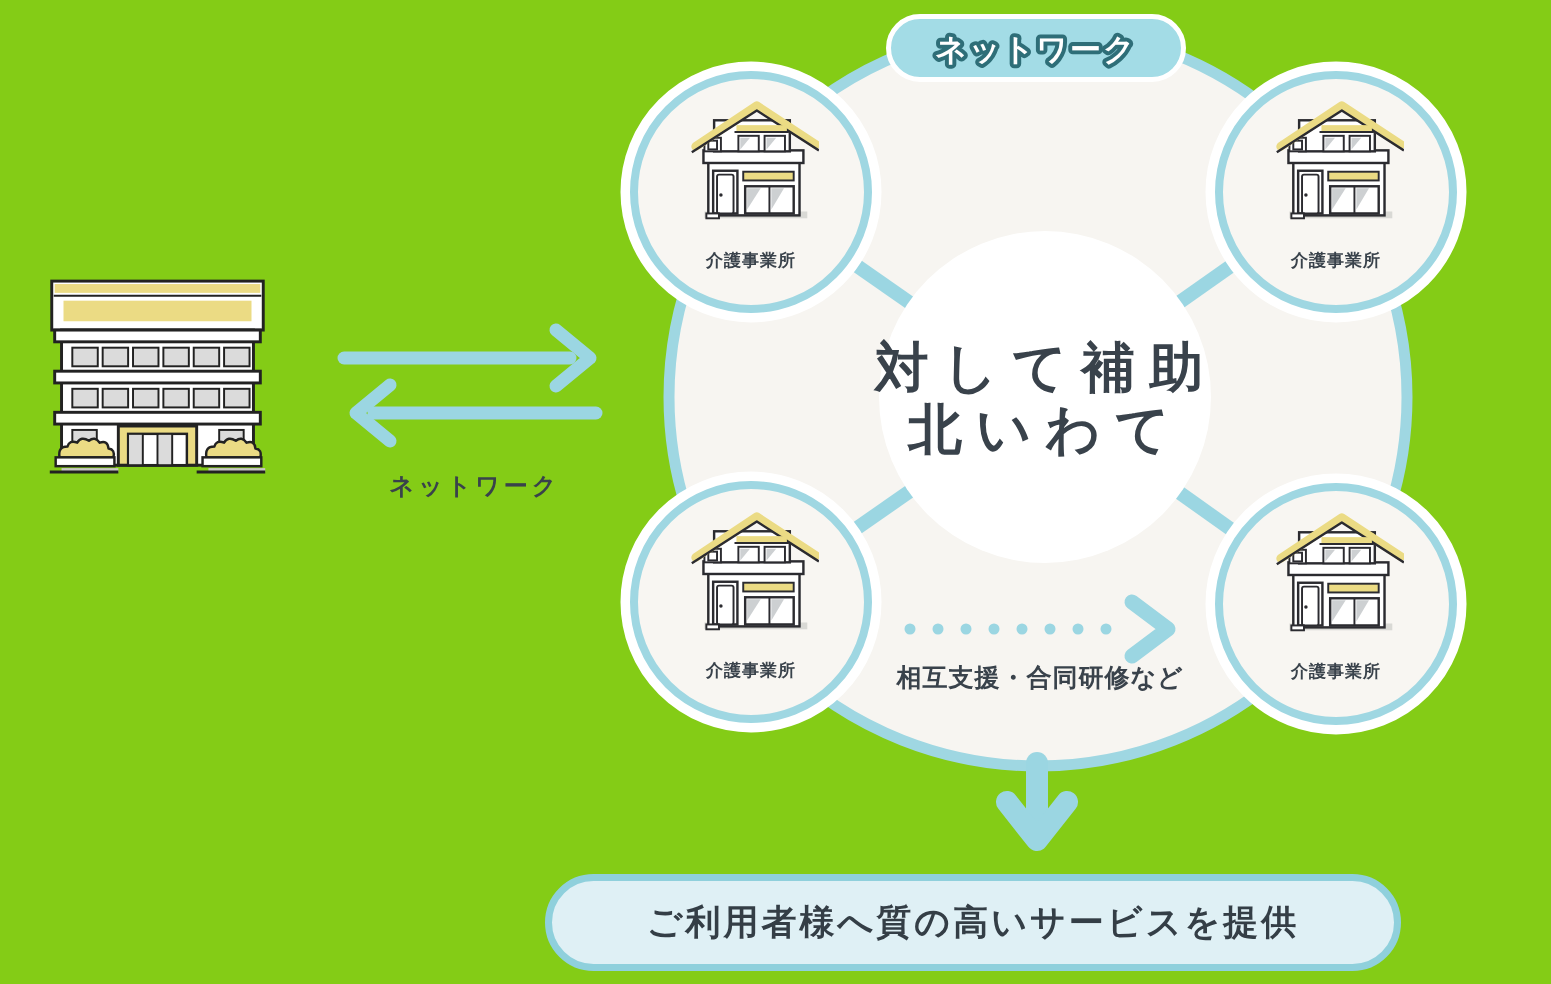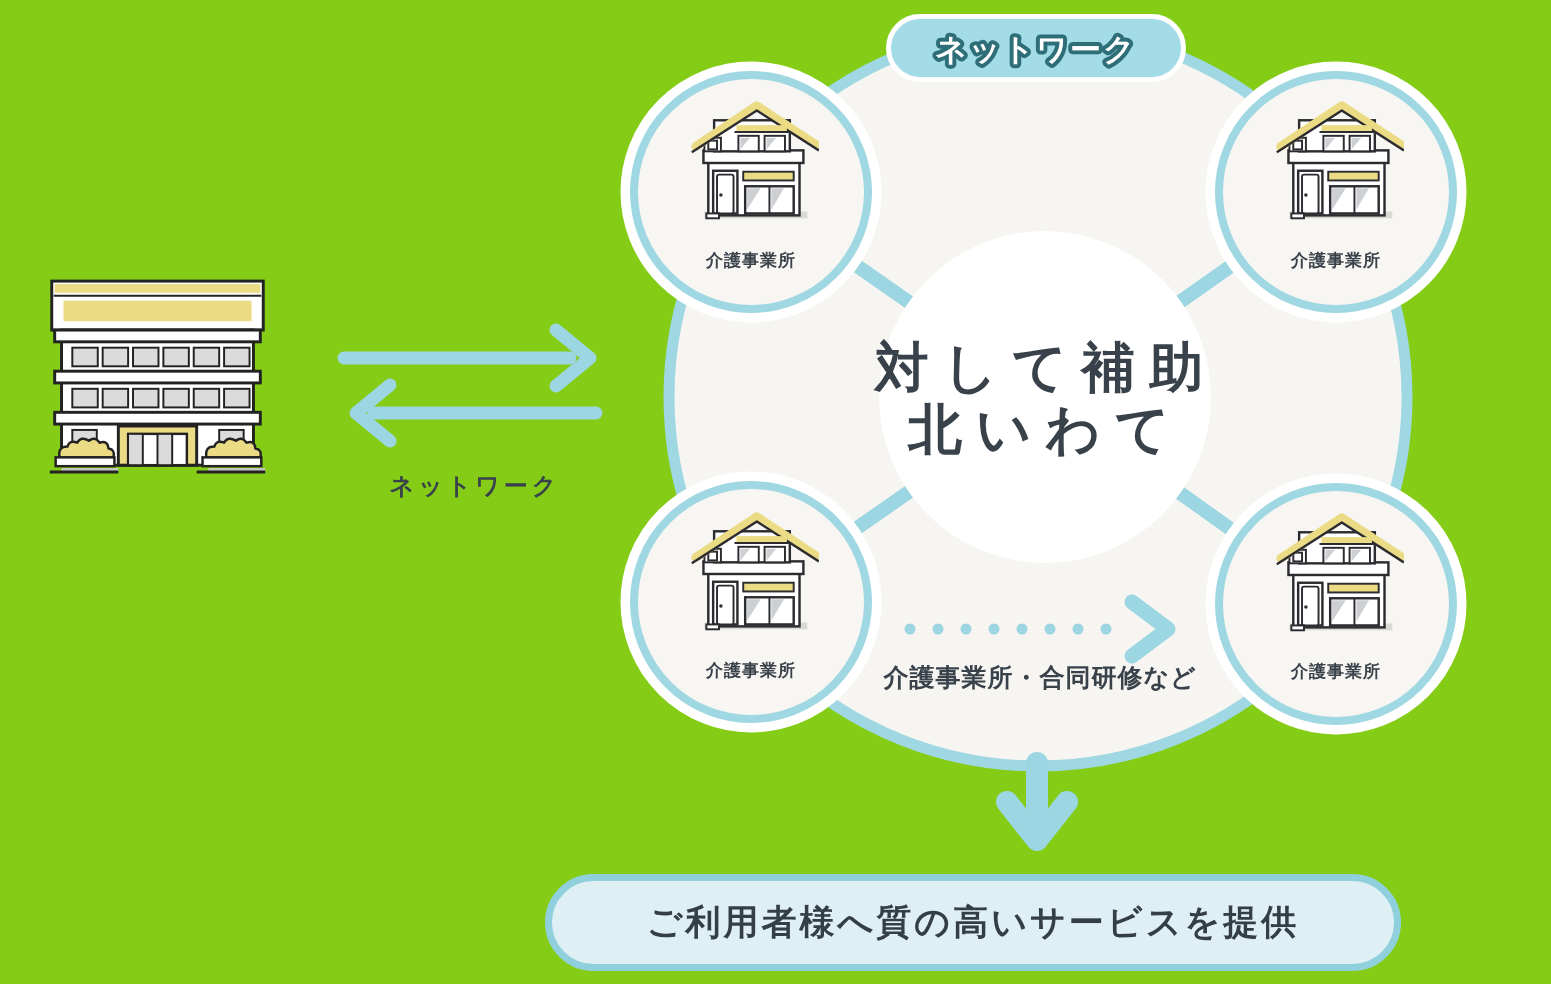--- a/index.html
+++ b/index.html
@@ -228,20 +228,20 @@
   <div class="dark-label node-label" style="left:631px; top:250px;">介護事業所</div>
   <div class="dark-label node-label" style="left:1216px; top:250px;">介護事業所</div>
   <div class="dark-label node-label" style="left:631px; top:660px;">介護事業所</div>
   <div class="dark-label node-label" style="left:1216px; top:661px;">介護事業所</div>
 
   <div class="dark-label" style="left:325px; top:247px; width:280px; font-size:24px; letter-spacing:1px;">
   </div>
 
   <div class="dark-label" style="left:335px; top:470px; width:280px; font-size:24px; letter-spacing:4px;">ネットワーク</div>
 
-  <div class="dark-label" style="left:878px; top:661px; width:324px; font-size:25px; letter-spacing:1px;">介護事業所・合同研修など</div>
+  <div class="dark-label" style="left:878px; top:661px; width:324px; font-size:25px; letter-spacing:1px;">相互支援・合同研修など</div>
 
 
   <div class="banner">
     <span>ご利用者様へ質の高いサービスを提供</span>
   </div>
 
 </div>
 
 </body></html>

